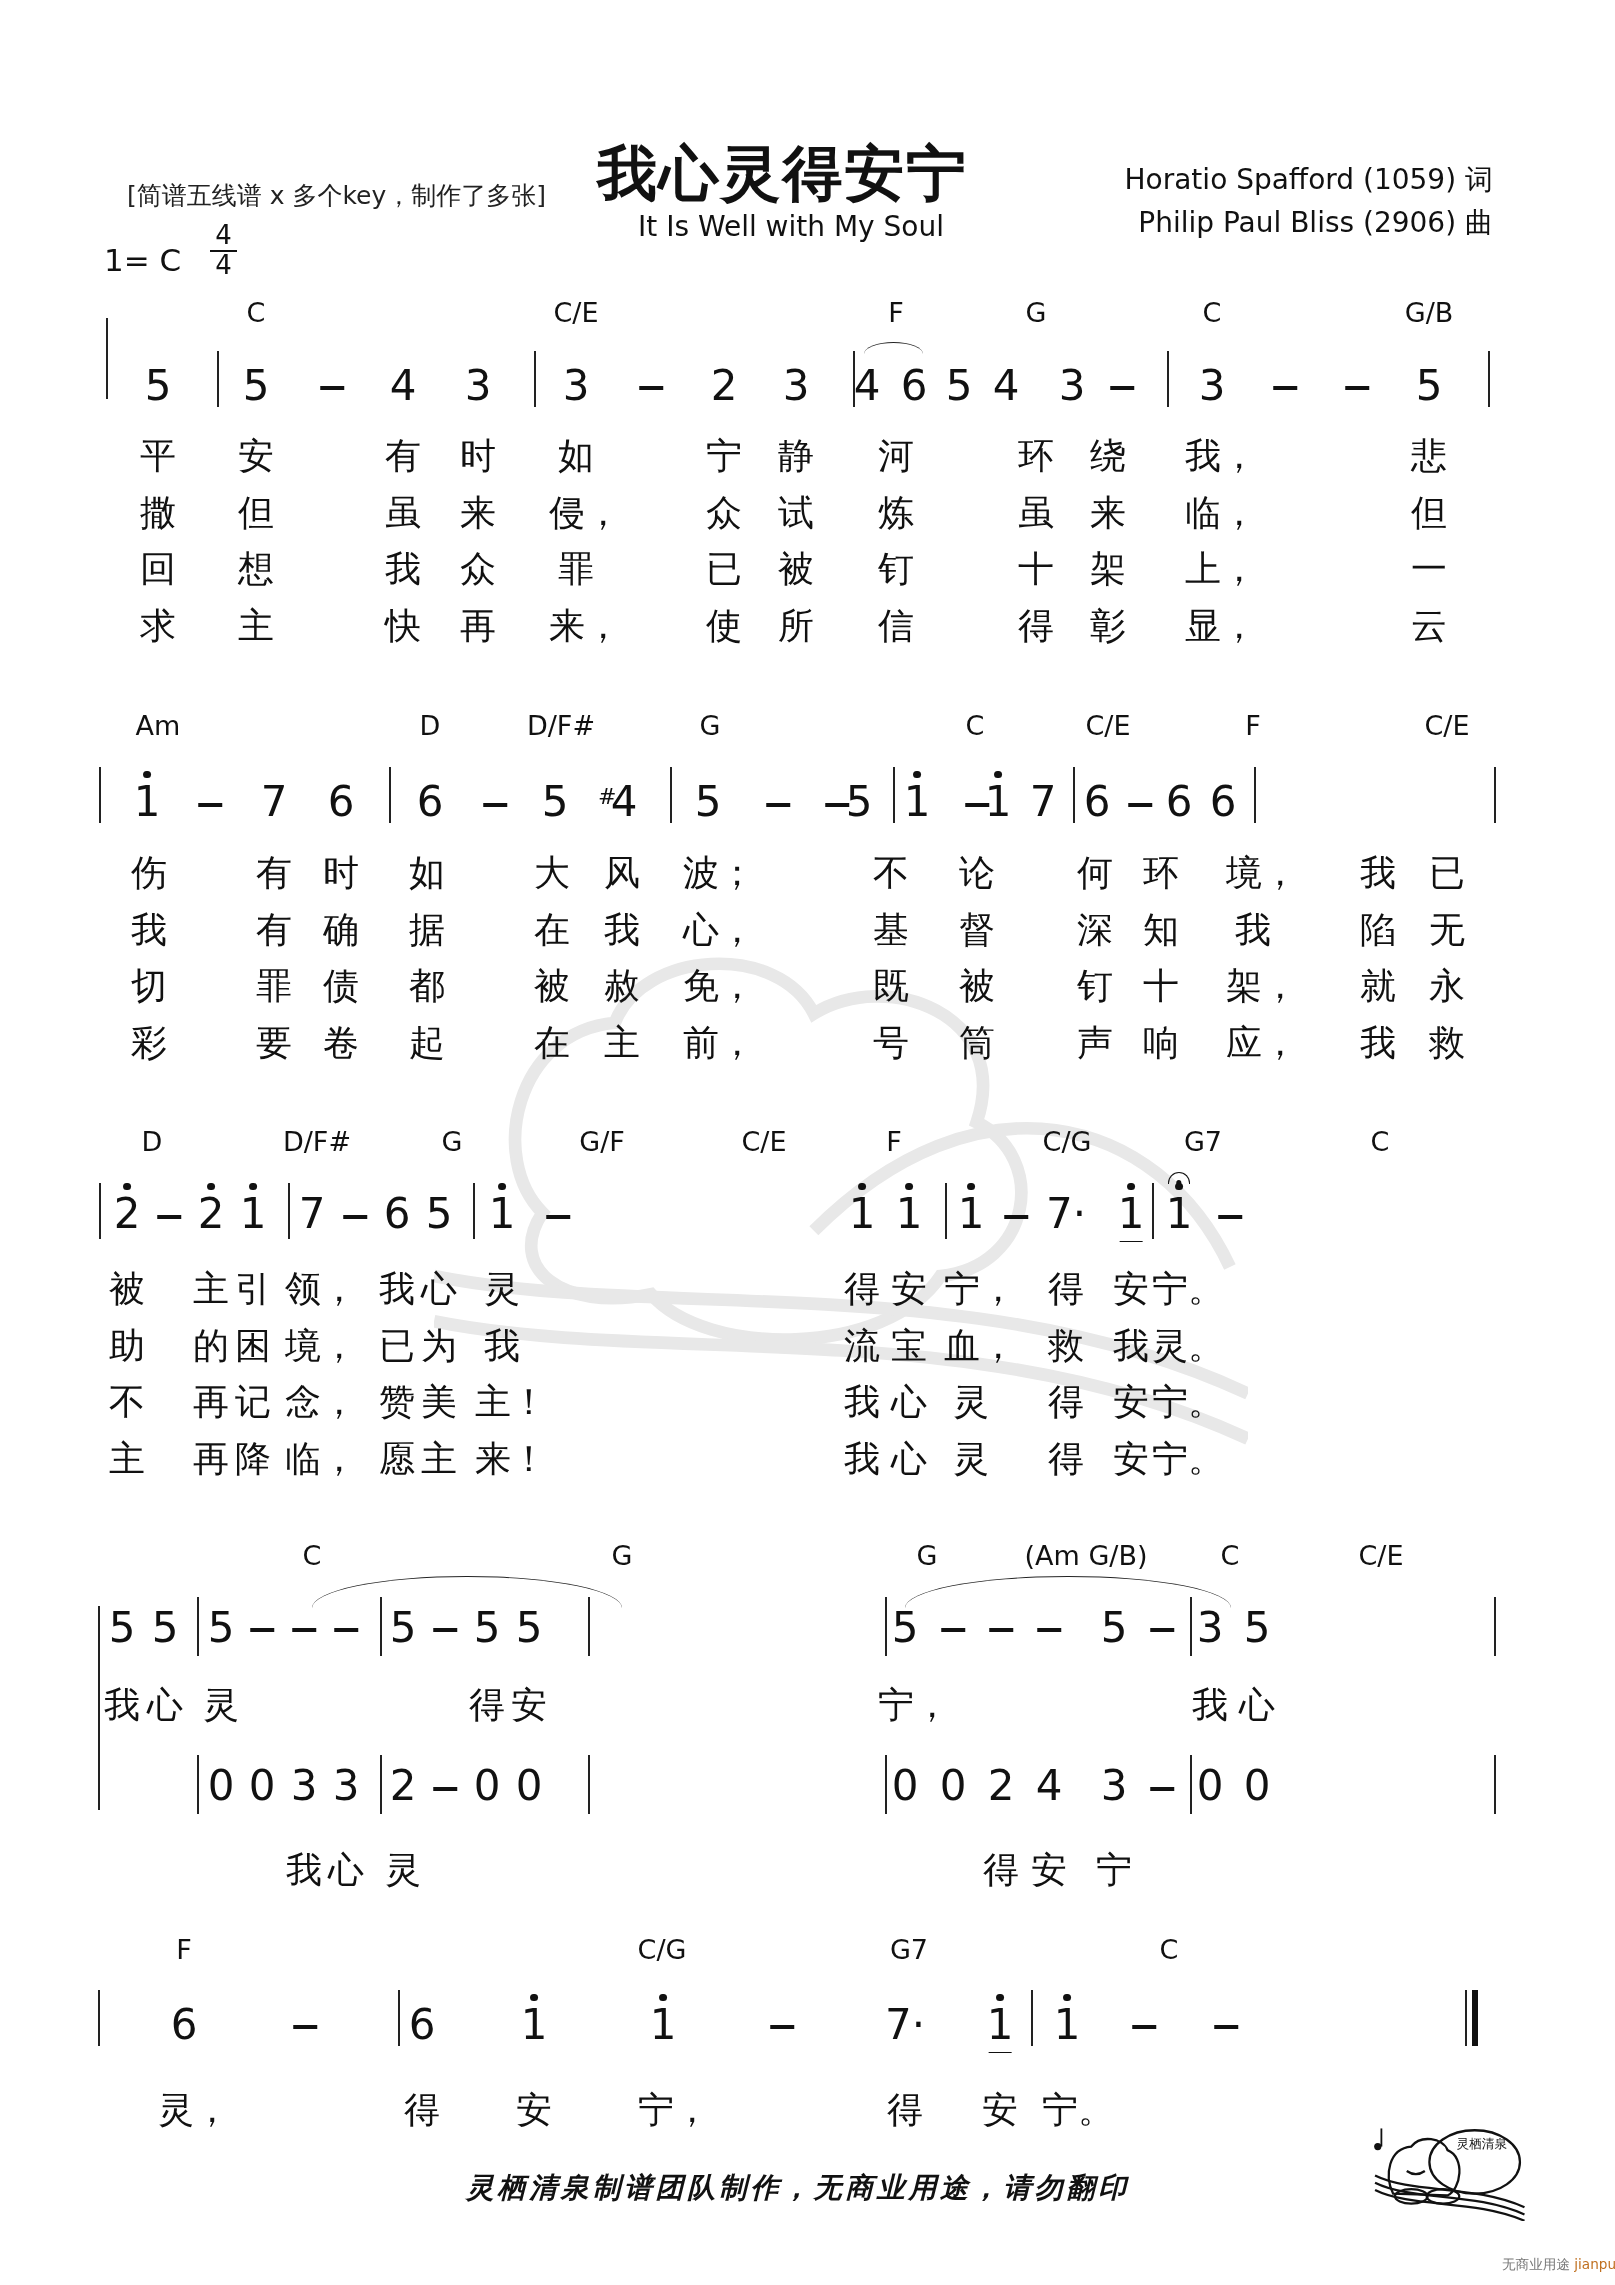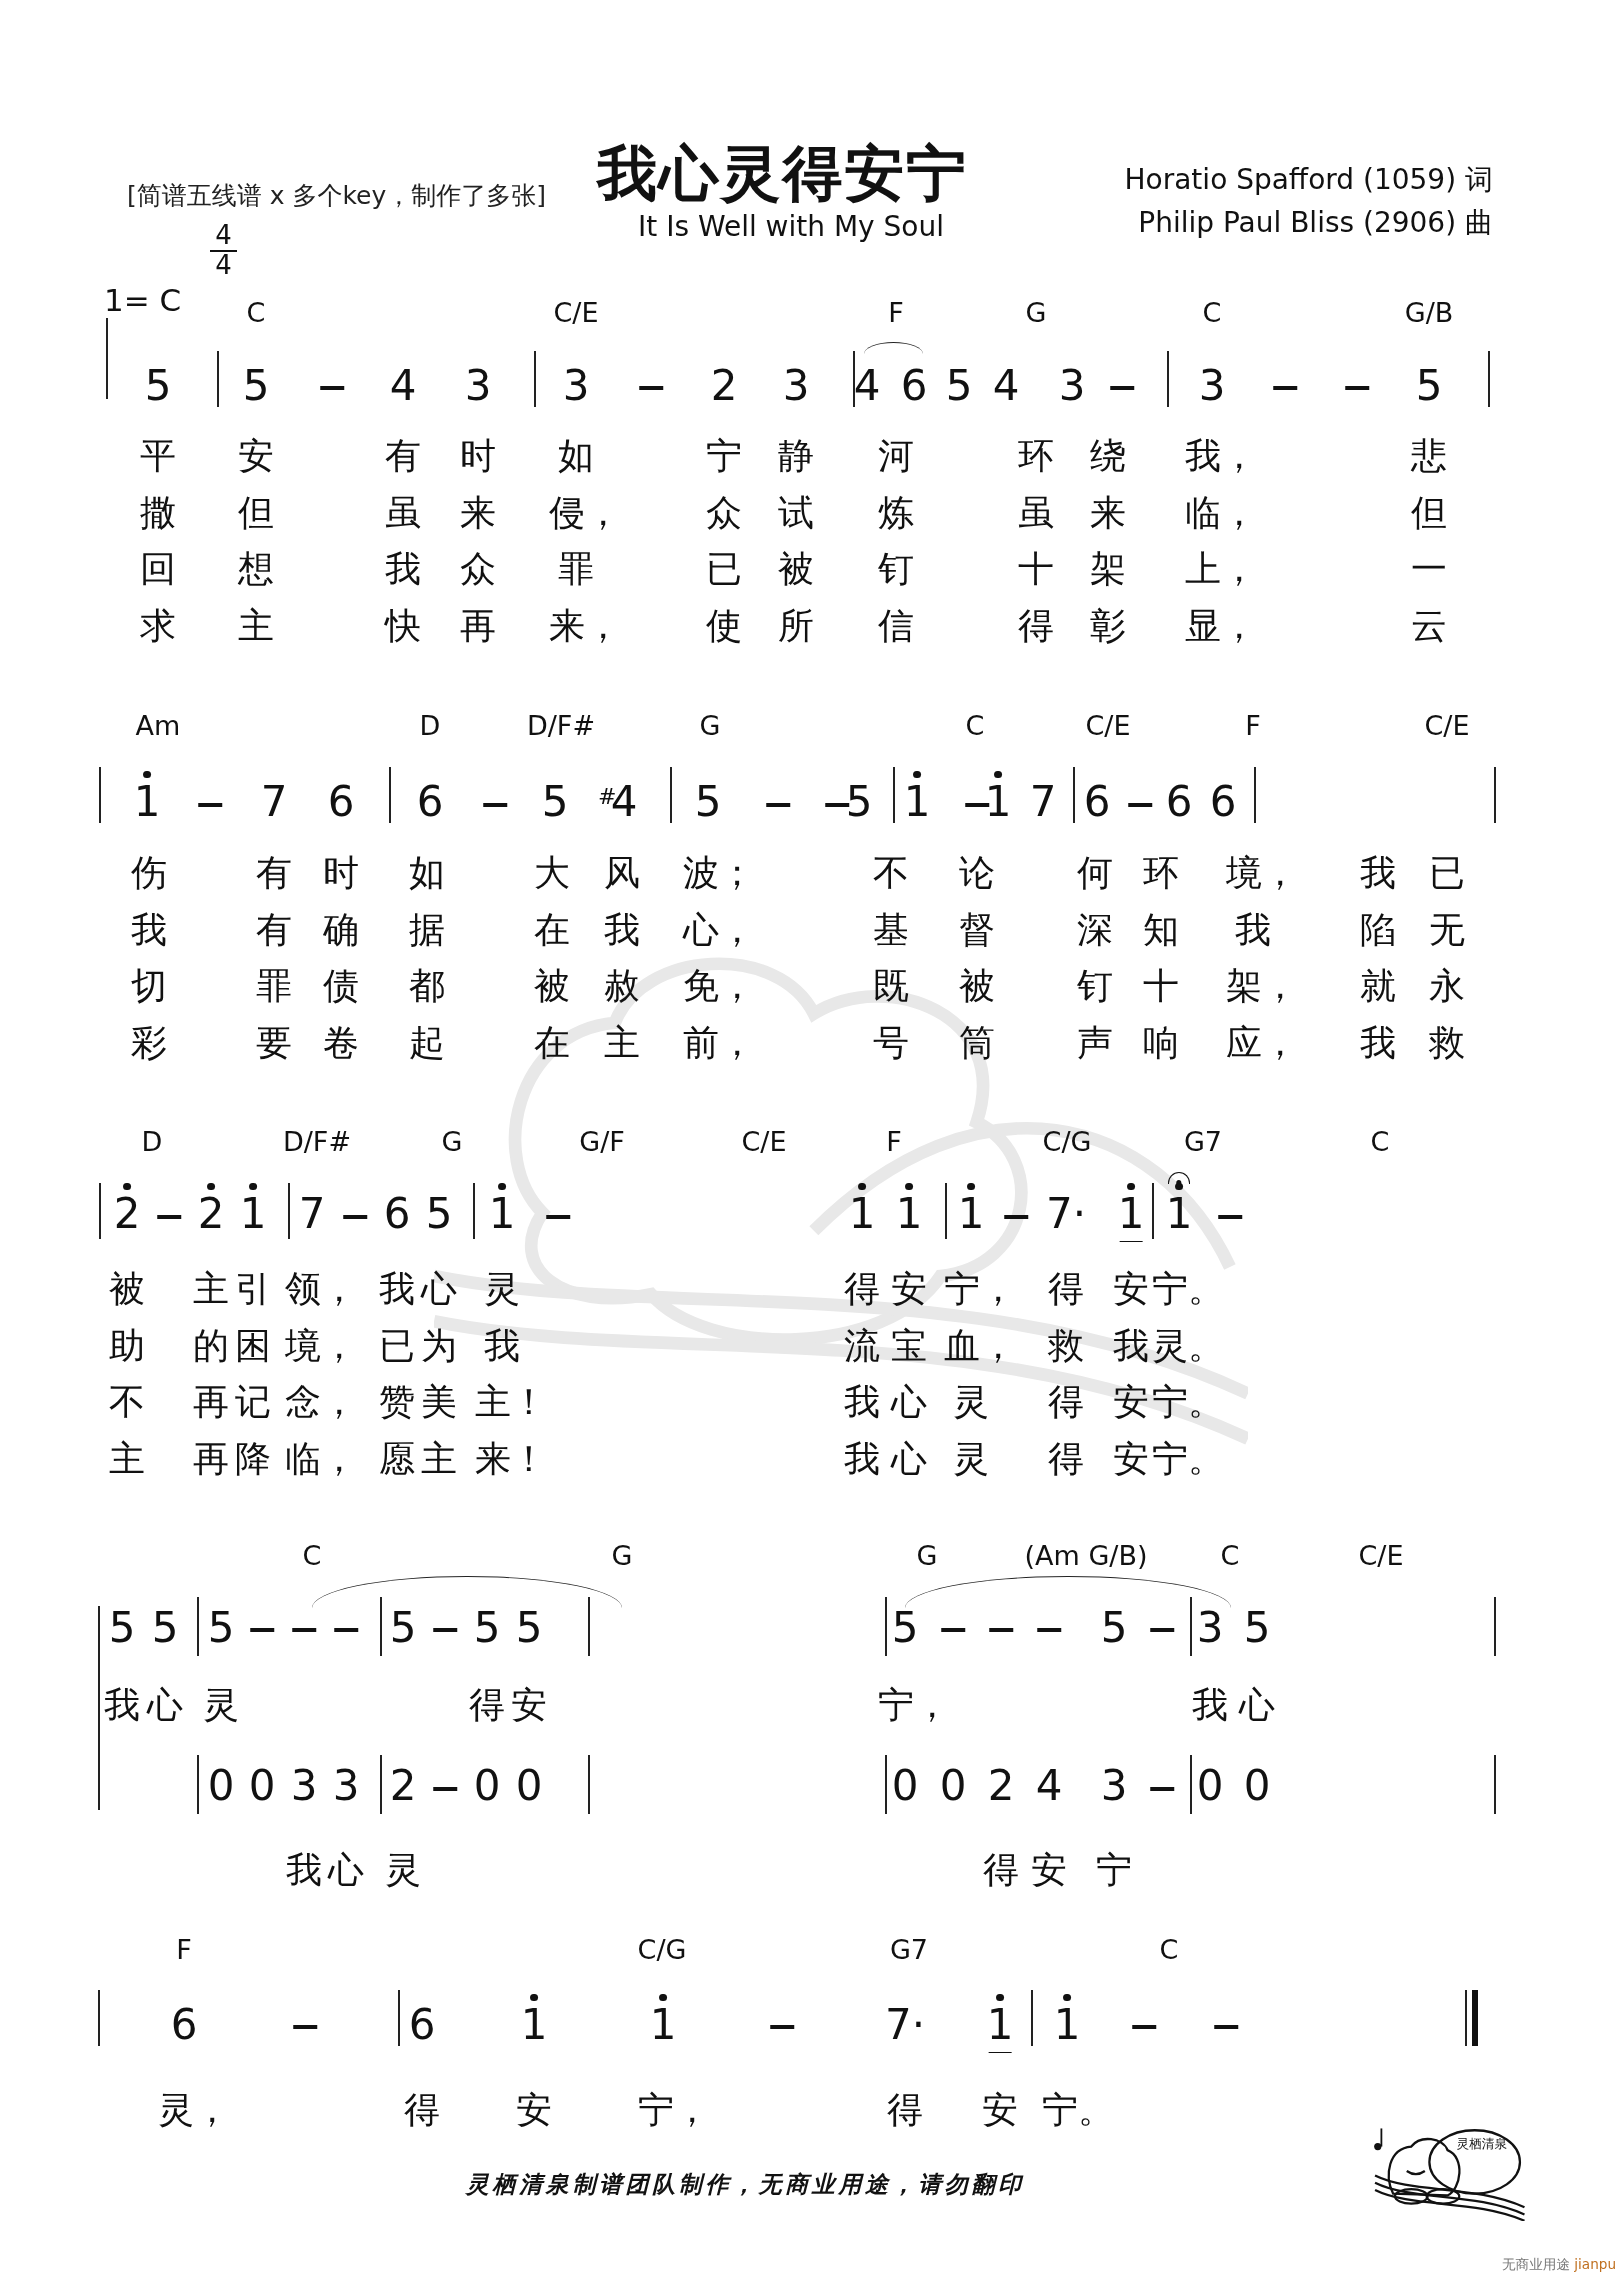--- a/index.html
+++ b/index.html
@@ -3,36 +3,36 @@
 <meta charset="utf-8">
 <style>
   html, body { margin:0; padding:0; background:#ffffff; }
   body { width:1616px; height:2285px; position:relative; overflow:hidden;
          font-family:"DejaVu Sans", "Liberation Sans", sans-serif; color:#111; }
   .abs { position:absolute; }
   .title { left:597px; top:134px; font-size:60px; font-weight:bold; letter-spacing:1.8px; white-space:nowrap; }
   .subtitle { left:638px; top:210px; font-size:28px; white-space:nowrap; }
   .note-left { left:127px; top:179px; font-size:25px; white-space:nowrap; color:#222; }
   .credit { font-size:28px; white-space:nowrap; right:123px; }
-  .key { left:104px; top:242px; font-size:31px; white-space:nowrap;margin-top:40px; }
+  .key { left:104px; top:242px; font-size:31px; white-space:nowrap; }
   .ts { left:210px; top:223px; font-size:26px; line-height:25px; text-align:center; width:27px; }
   .ts .bar { display:block; height:1.8px; background:#111; margin:1.8px 0; }
   .chord { font-size:27px; transform:translateX(-50%); white-space:nowrap; }
   .note { font-size:42px; transform:translateX(-50%); white-space:nowrap; line-height:47px; }
   .note .hi { position:absolute; left:50%; top:-7.2px; width:7.2px; height:7.2px; border-radius:50%; background:#111; transform:translateX(-50%); }
   .note .ul { position:absolute; left:8%; right:8%; bottom:-5.4px; height:1.8px; background:#111; }
   .note .sharp { font-size:22px; position:absolute; left:-12.7px; top:-5.4px; }
   .dash { position:absolute; width:23.5px; height:3.6px; background:#111; transform:translateX(-50%); }
   .lyric { font-size:36px; transform:translateX(-50%); white-space:nowrap; }
   .barline { position:absolute; width:1.8px; background:#222; }
   .thick { width:6.3px; background:#111; }
   .slur { position:absolute; border-top:1.8px solid #222; border-radius:50% 50% 0 0 / 100% 100% 0 0; }
   .fermata { position:absolute; width:20px; height:11px; border:1.8px solid #111; border-bottom:none; border-radius:11px 11px 0 0; transform:translateX(-50%); }
   .fermata::after { content:""; position:absolute; left:50%; bottom:-1.8px; width:5.4px; height:5.4px; border-radius:50%; background:#111; transform:translateX(-50%); }
-  .footer { left:466px; top:2169px; font-size:23px; font-family:"DejaVu Serif", serif; font-weight:bold; letter-spacing:3.6px; font-style:italic; white-space:nowrap; }
+  .footer { left:466px; top:2169px; font-size:28px; font-family:"DejaVu Serif", serif; font-weight:bold; letter-spacing:3.6px; font-style:italic; white-space:nowrap; }
   .watermark { left:1502px; top:2256px; font-size:13.6px; color:#777; white-space:nowrap; }
   .watermark b { color:#c07020; font-weight:normal; }
   .bglogo { position:absolute; left:434px; top:887px; width:814px; height:561px; pointer-events:none; }
   .logo { position:absolute; left:1366px; top:2121px; width:163px; height:100px; }
 </style>
 </head>
 <body>
 
 <svg class="bglogo" viewBox="0 0 900 620">
   <g fill="none" stroke="#e8e8e8" stroke-width="14">

